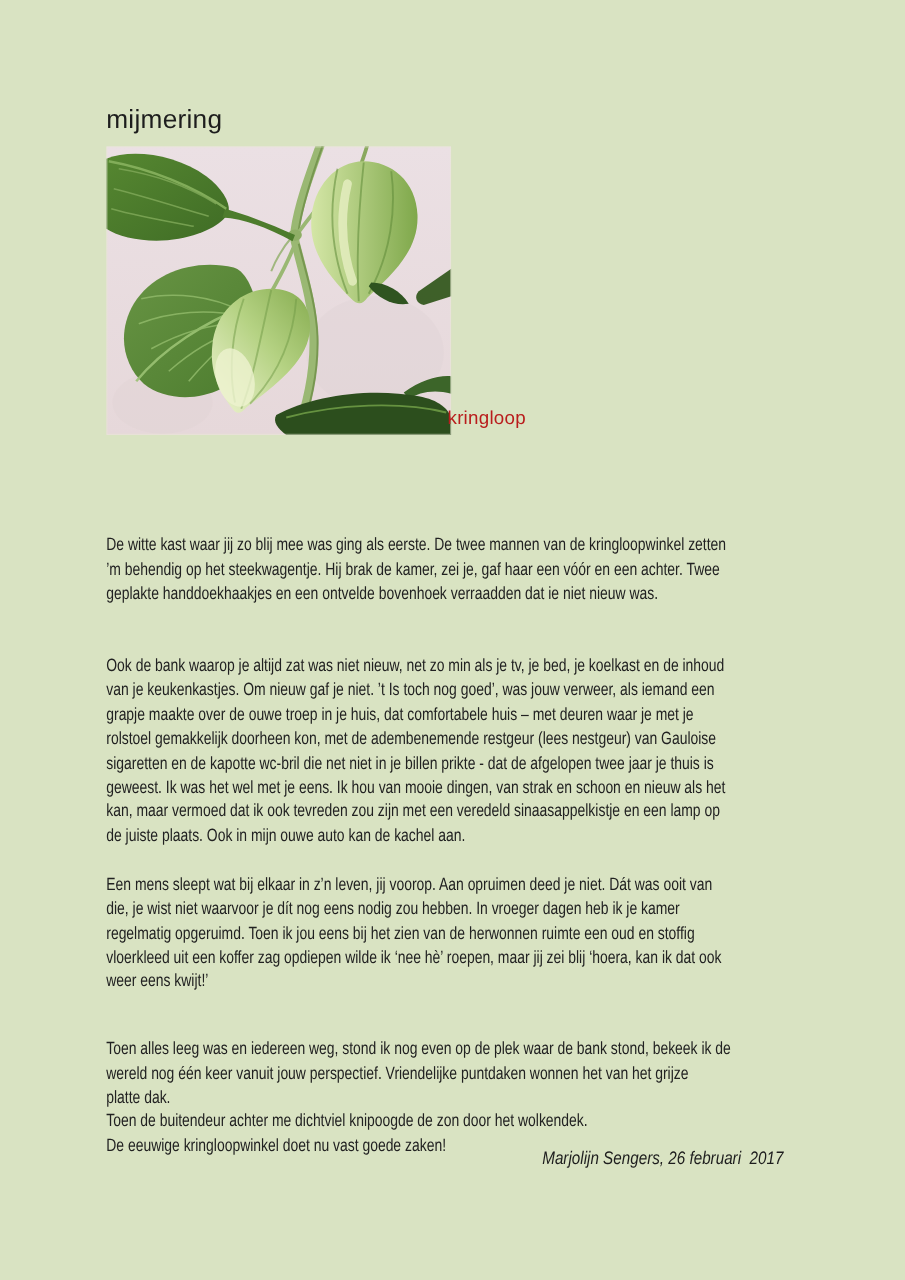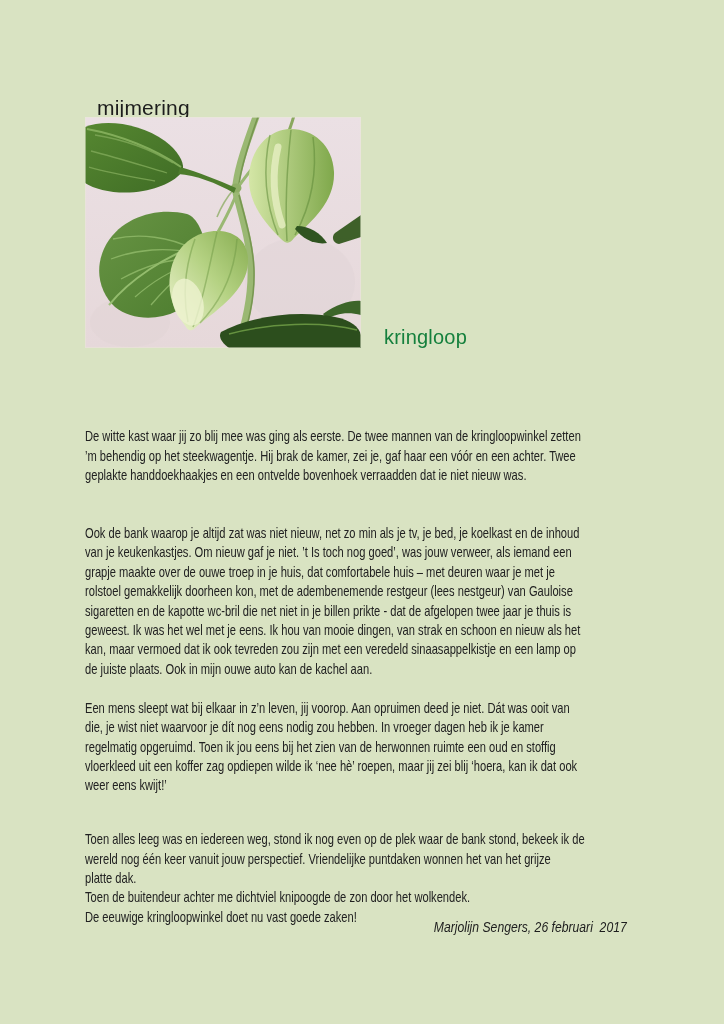--- a/index.html
+++ b/index.html
@@ -7,30 +7,30 @@
     position:relative;
     width:724px;height:1024px;
     margin:0 auto;
     background:#d9e3c2;
     overflow:hidden;
     font-family:"Liberation Sans",sans-serif;
     color:#212121;
   }
   .title{
     position:absolute;left:85px;top:84px;
-    margin:12px;font-size:21px;font-weight:400;color:#1d1d1d;
+    margin:0;font-size:21px;font-weight:400;color:#1d1d1d;
     letter-spacing:.2px;
   }
   .photo{
     position:absolute;left:85px;top:117px;width:276px;height:231px;
   }
   .photo svg{display:block;width:276px;height:231px;}
   .caption{
-    position:absolute;left:384px;top:326px;
-    font-size:20px;color:#15803d;letter-spacing:.2px;
+    position:absolute;left:358px;top:326px;
+    font-size:15px;color:#b91c1c;letter-spacing:.2px;
   }
   .body-text{
     position:absolute;left:85px;top:408px;width:712px;
     font-size:14.2px;line-height:19.4px;
     transform:scaleX(0.785);transform-origin:0 0;
     white-space:pre-line;
   }
   .body-text p{margin:0;padding:0;}
   .body-text p.gap-after{margin-bottom:19px;}
   .body-text p.gap-after-sm{margin-bottom:15px;}

